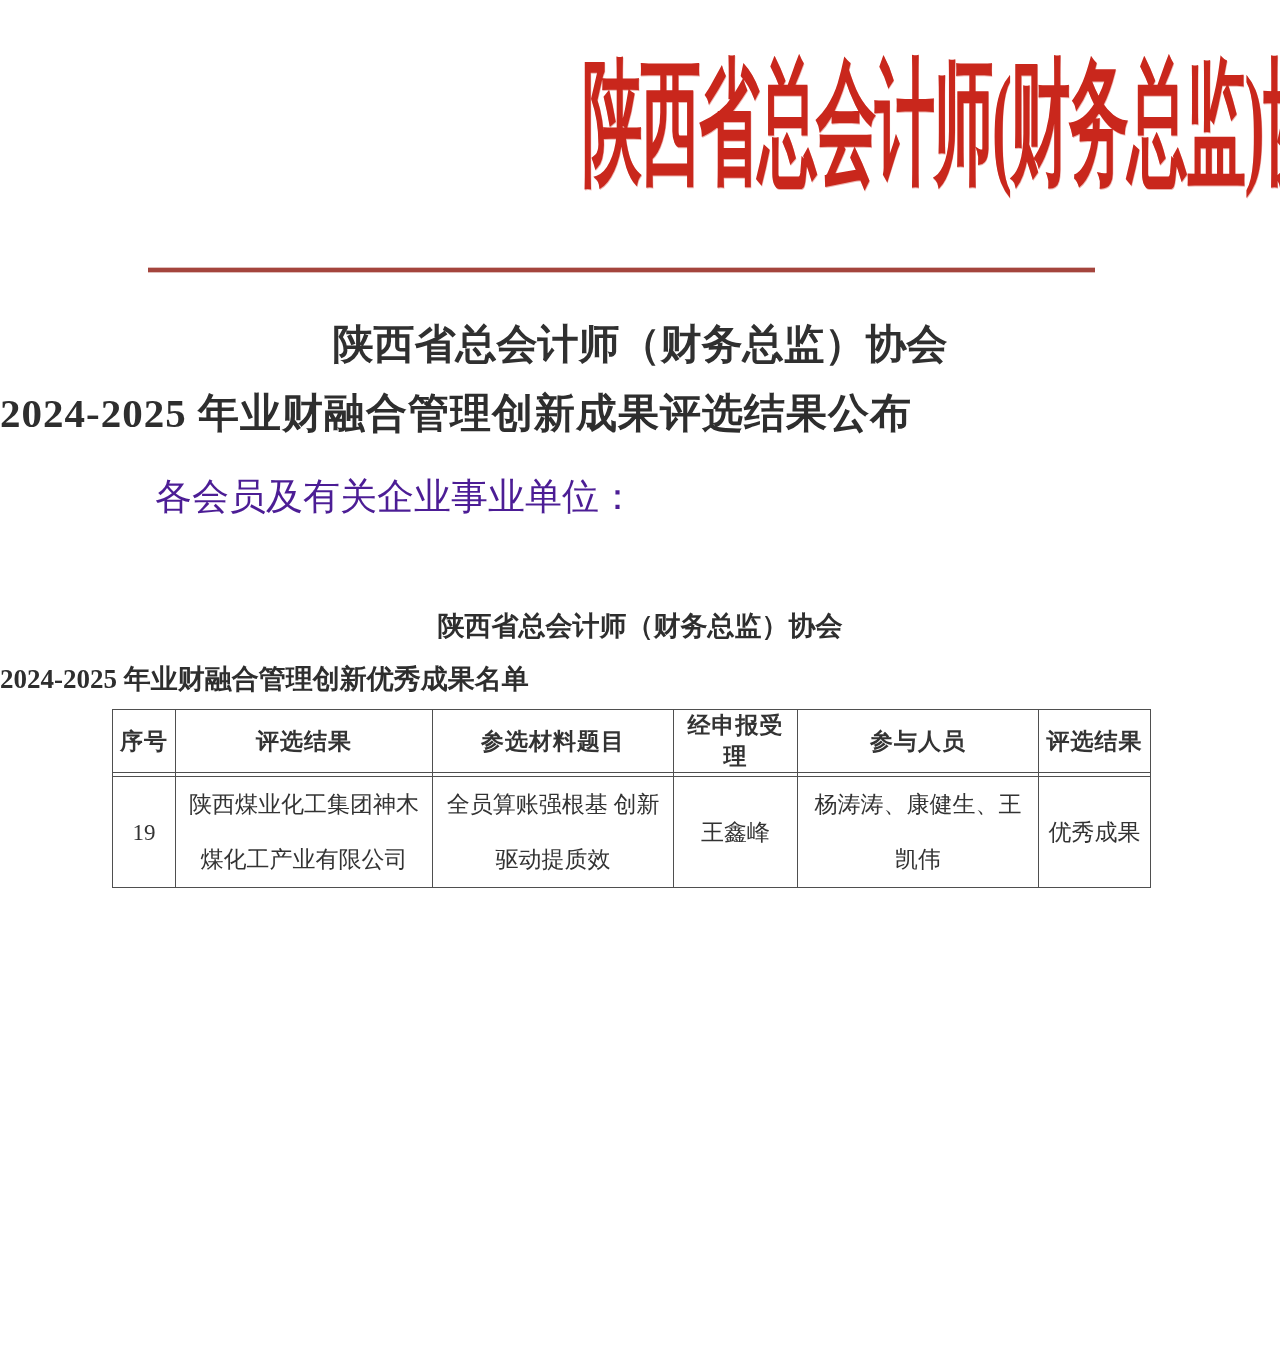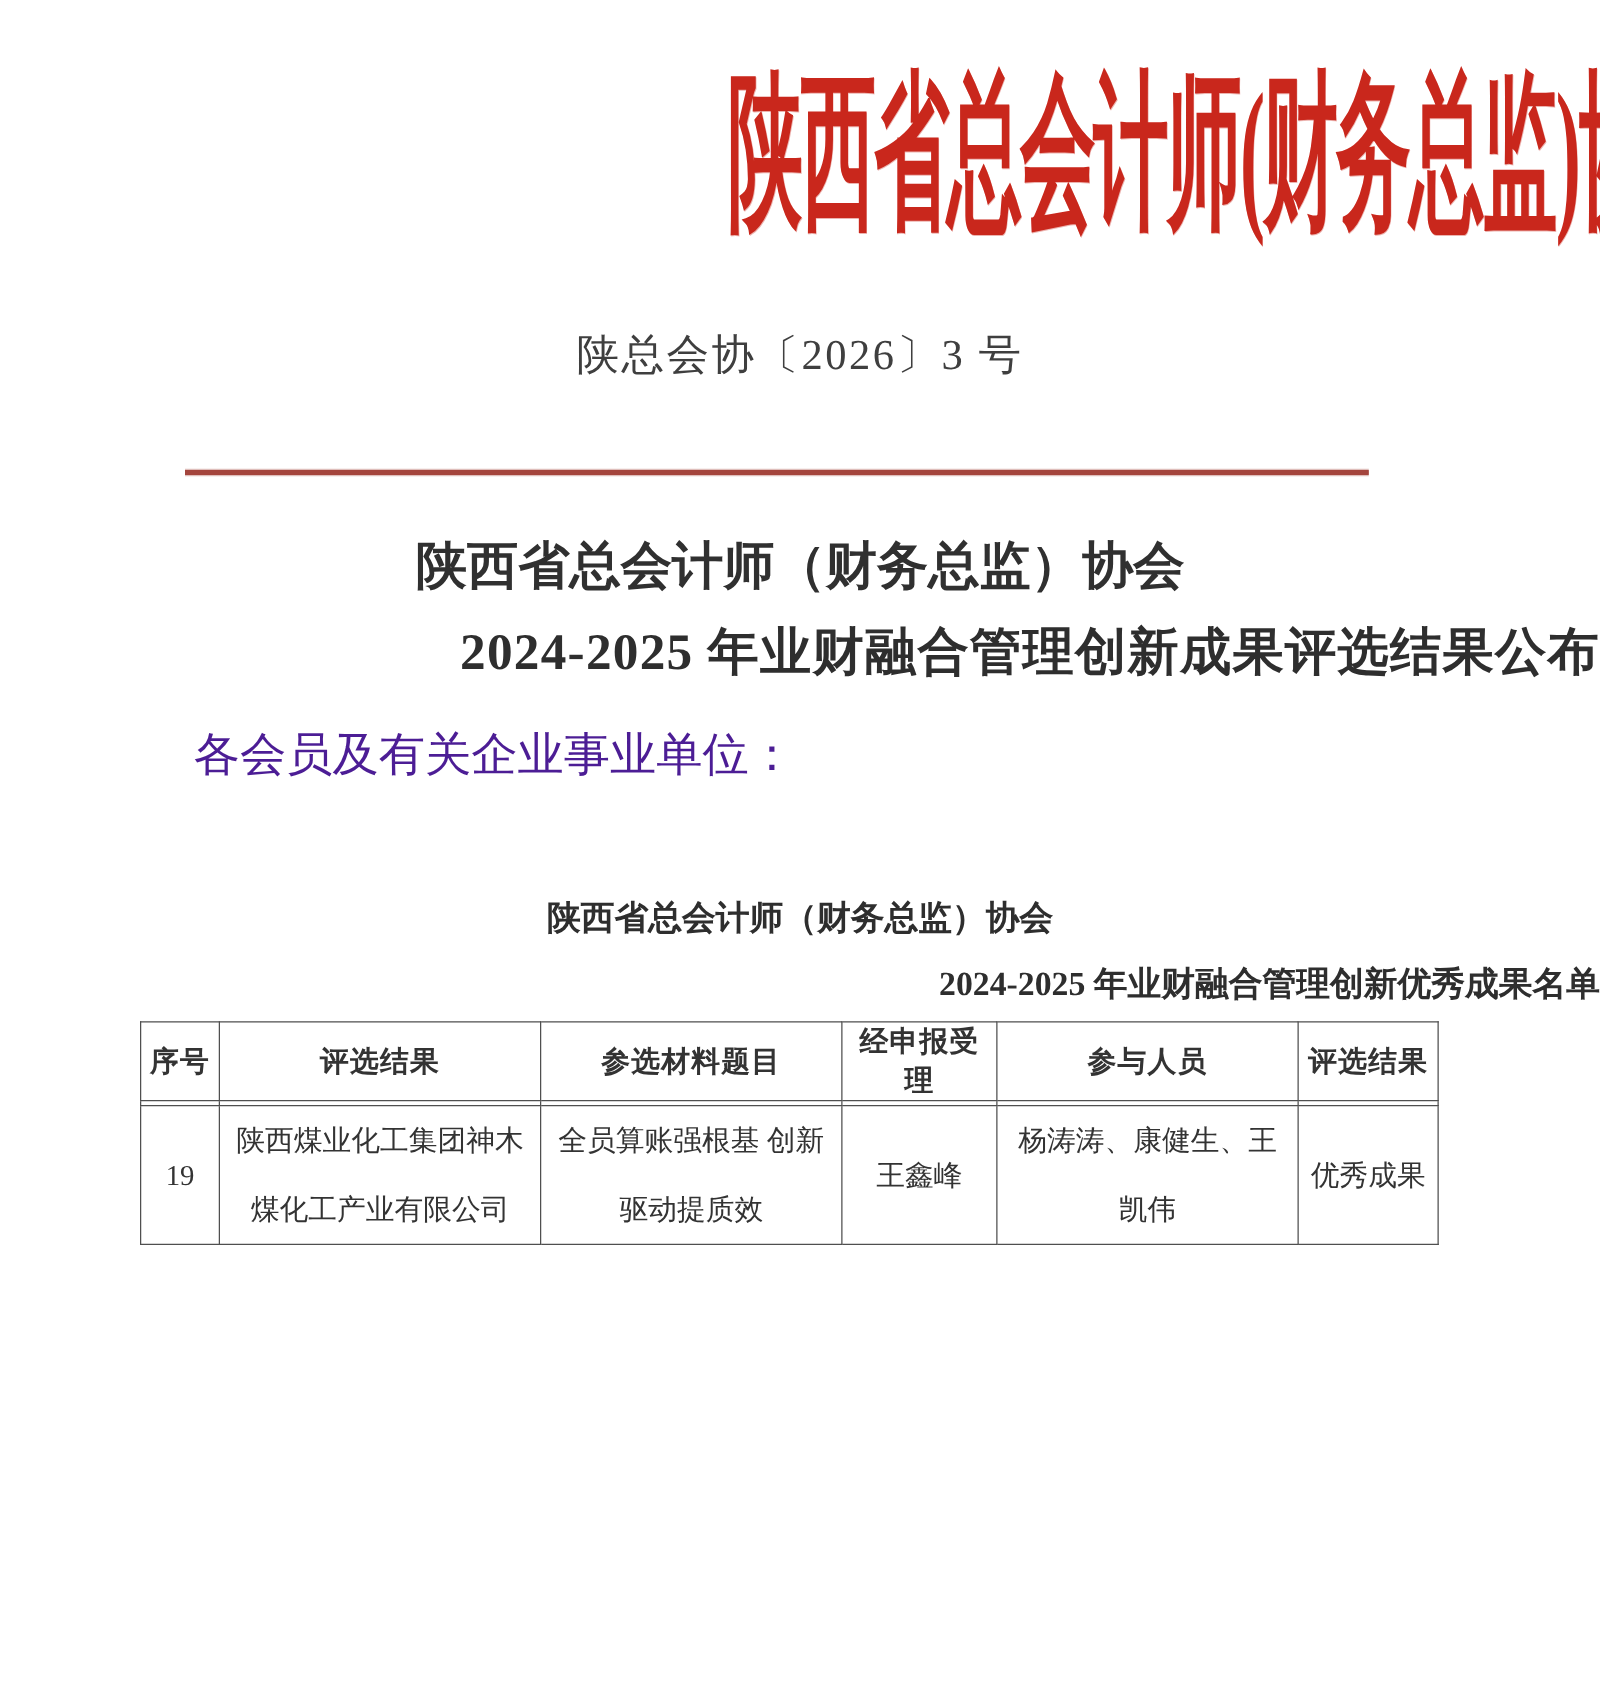--- a/index.html
+++ b/index.html
@@ -48,21 +48,21 @@
   .title1 {
     margin-top: 48px;
     text-align: center;
     font-size: 41px;
     font-weight: bold;
     line-height: 48px;
     color: #303030;
   }
   .title2 {
     margin-top: 20px;
-    text-align: right;
+    text-align: left;
     font-size: 41px;
     font-weight: bold;
     line-height: 50px;
     color: #2e2e2e;
     letter-spacing: 1px;
   }
   .salutation {
     margin: 24px 150px 0 155px;
     font-size: 37px;
     line-height: 69px;
@@ -80,21 +80,21 @@
   .attach-h1 {
     margin-top: 80px;
     text-align: center;
     font-size: 27px;
     font-weight: bold;
     line-height: 30px;
     color: #2e2e2e;
   }
   .attach-h2 {
     margin-top: 22px;
-    text-align: right;
+    text-align: left;
     font-size: 27px;
     font-weight: bold;
     line-height: 32px;
     color: #2e2e2e;
   }
   table.results {
     margin: 14px 0 0 112px;
     width: 1038px;
     table-layout: fixed;
     border-collapse: collapse;
@@ -120,21 +120,20 @@
 </style>
 </head>
 <body>
 
 <div class="page">
 
   <div class="banner-wrap">
     <span class="banner">陕西省总会计师(财务总监)协会文件</span>
   </div>
 
-  <div class="doc-number">陕总会协〔2026〕3 号</div>
 
   <div class="red-rule"></div>
 
   <div class="title1">陕西省总会计师（财务总监）协会</div>
 
   <div class="title2">2024-2025 年业财融合管理创新成果评选结果公布</div>
 
   <p class="salutation">各会员及有关企业事业单位：</p>
 
 

